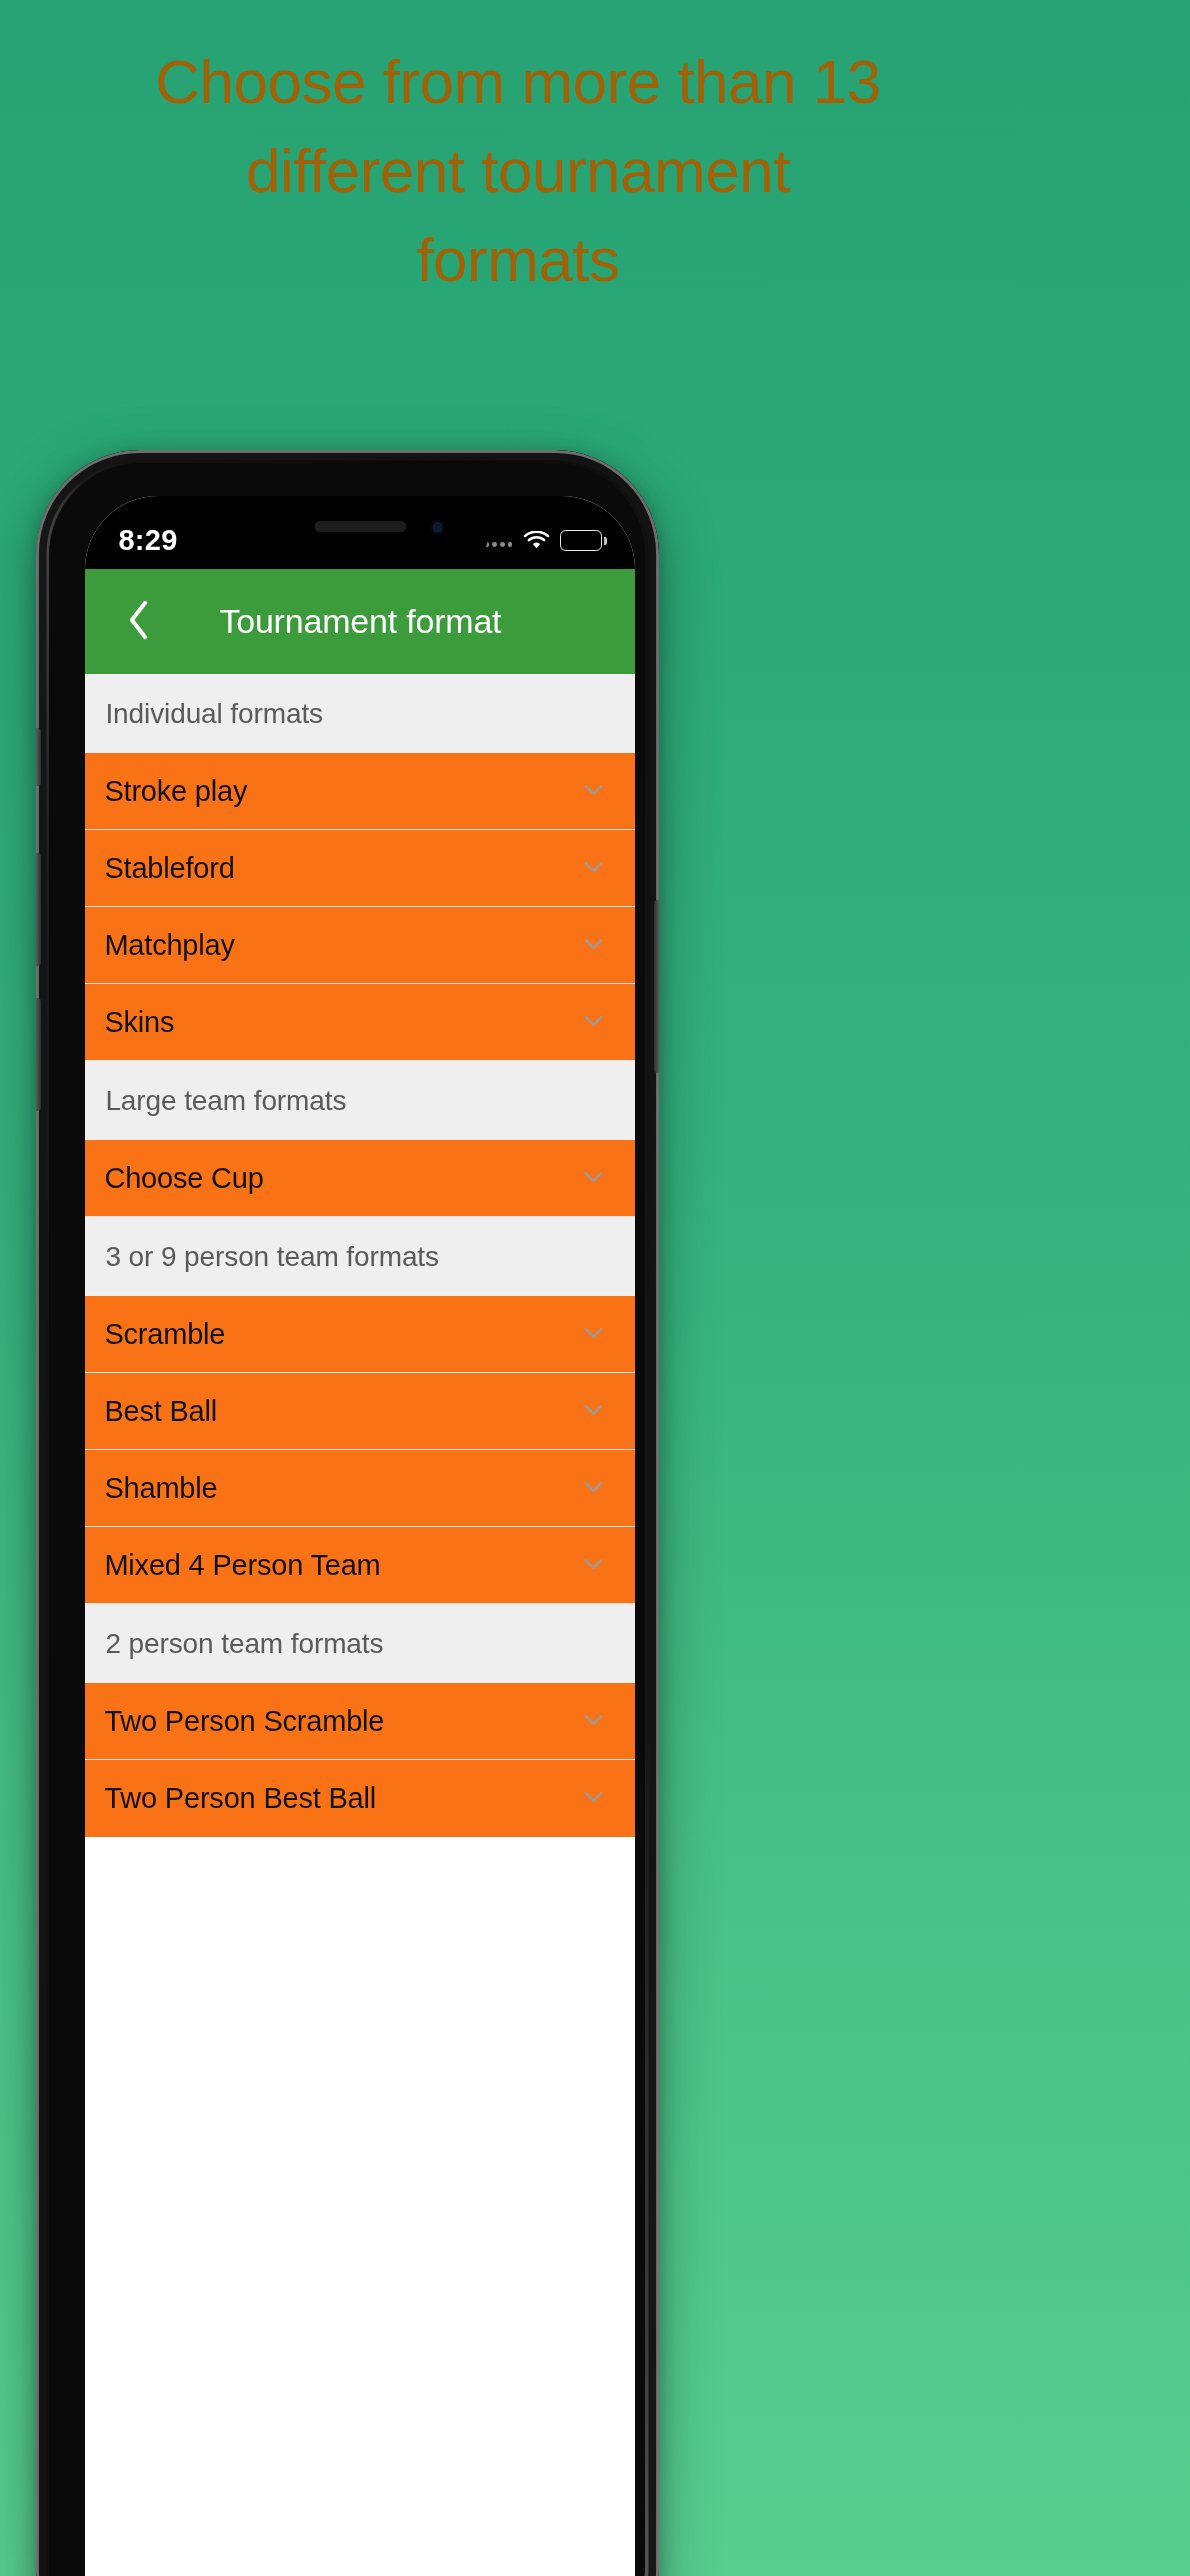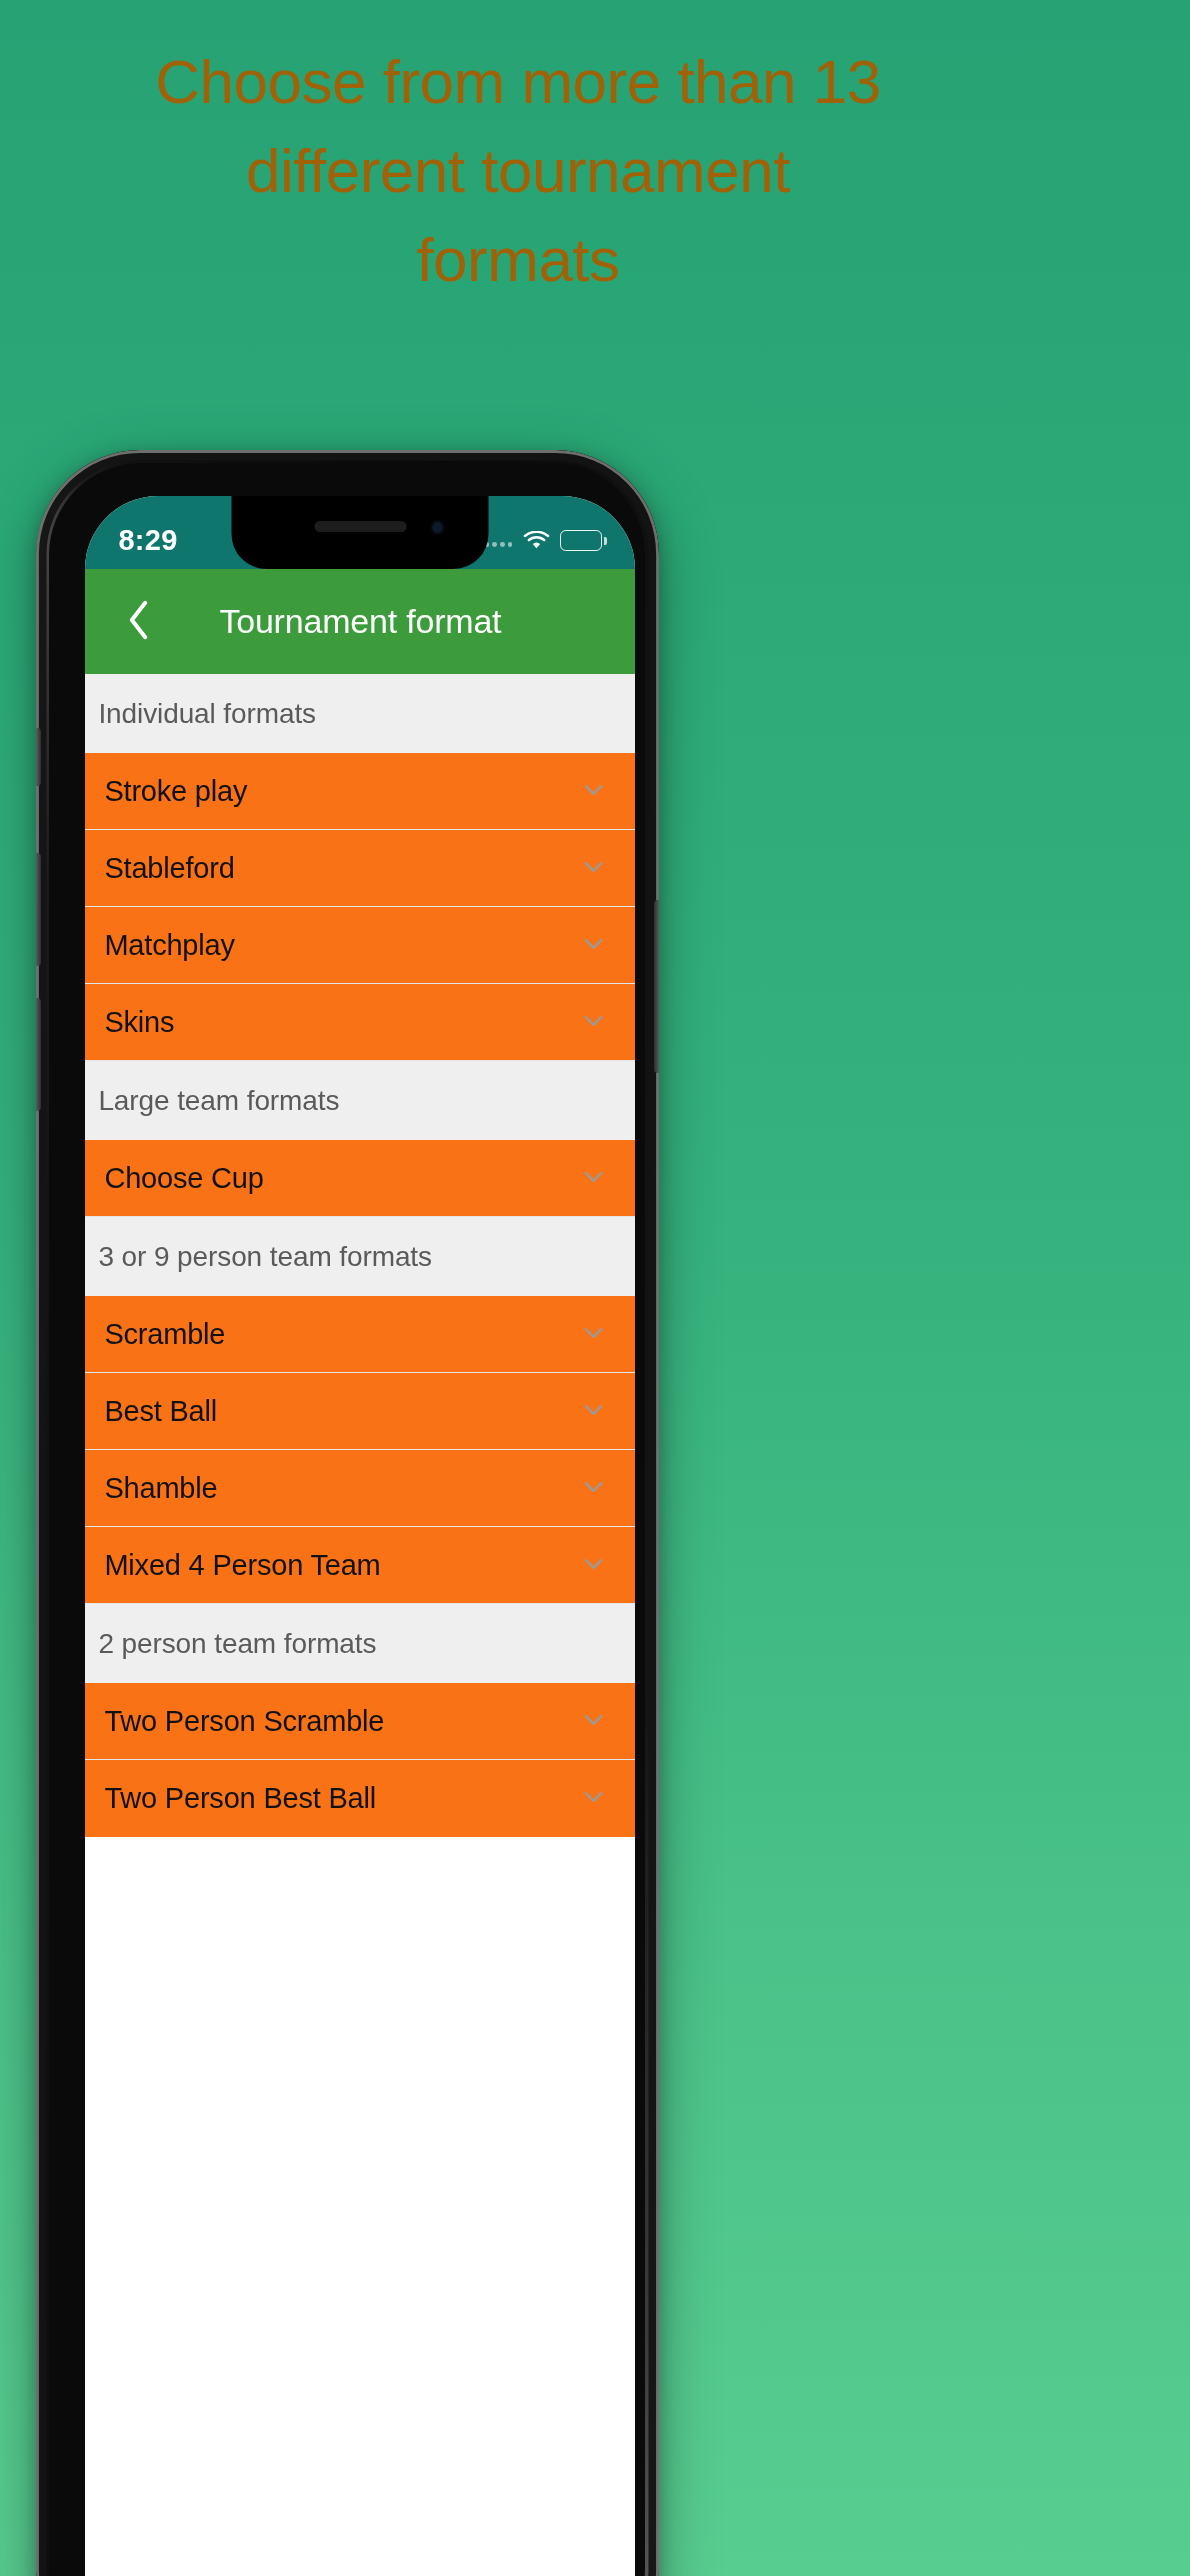--- a/index.html
+++ b/index.html
@@ -78,21 +78,21 @@
   .notch-cam {
     position:absolute; right:44px; top:24px;
     width:14.4px; height:14.4px; border-radius:50%;
     background:#0e1a2b;
     box-shadow:inset 0 0 0 1.9px #05070c;
   }
 
   
   .statusbar {
     position:absolute; left:0; top:0; width:550px; height:73px;
-    background:#0f766e; z-index:5;
+    background:#000000; z-index:5;
     display:flex; align-items:center; justify-content:space-between;
     padding:15.3px 33px 0 33px;
   }
   .clock { color:#fff; font-size:29px; font-weight:600; letter-spacing:0.3px; }
   .status-right { display:flex; align-items:center; gap:10.5px; }
   .sig-dots { display:flex; align-items:flex-end; gap:2.9px; height:13.4px; }
   .sig-dots i { display:block; width:4.8px; height:4.8px; border-radius:50%;
                 background:rgba(255,255,255,.55); }
   .wifi { position:relative; width:27px; height:20px; }
   .wifi svg { display:block; }
@@ -124,21 +124,21 @@
   }
 
   
   .list {
     position:absolute; left:0; top:178px; width:550px; bottom:0;
     background:#ffffff; overflow:hidden;
   }
   .section-header {
     background:#efefef; color:#5a5a5a;
     font-size:28px; font-weight:400;
-    padding:24px 0 23px 13px;
+    padding:24px 0 23px 20px;
     letter-spacing:-0.1px;
   }
   .row {
     height:77px; background:#f97316;
     display:flex; align-items:center; justify-content:space-between;
     padding:0 29px 0 19px;
     border-bottom:1px solid #e6e6e6;
   }
   .row:last-child { border-bottom:none; }
   .row-label { font-size:29px; color:#111111; font-weight:400; letter-spacing:-0.2px; }

